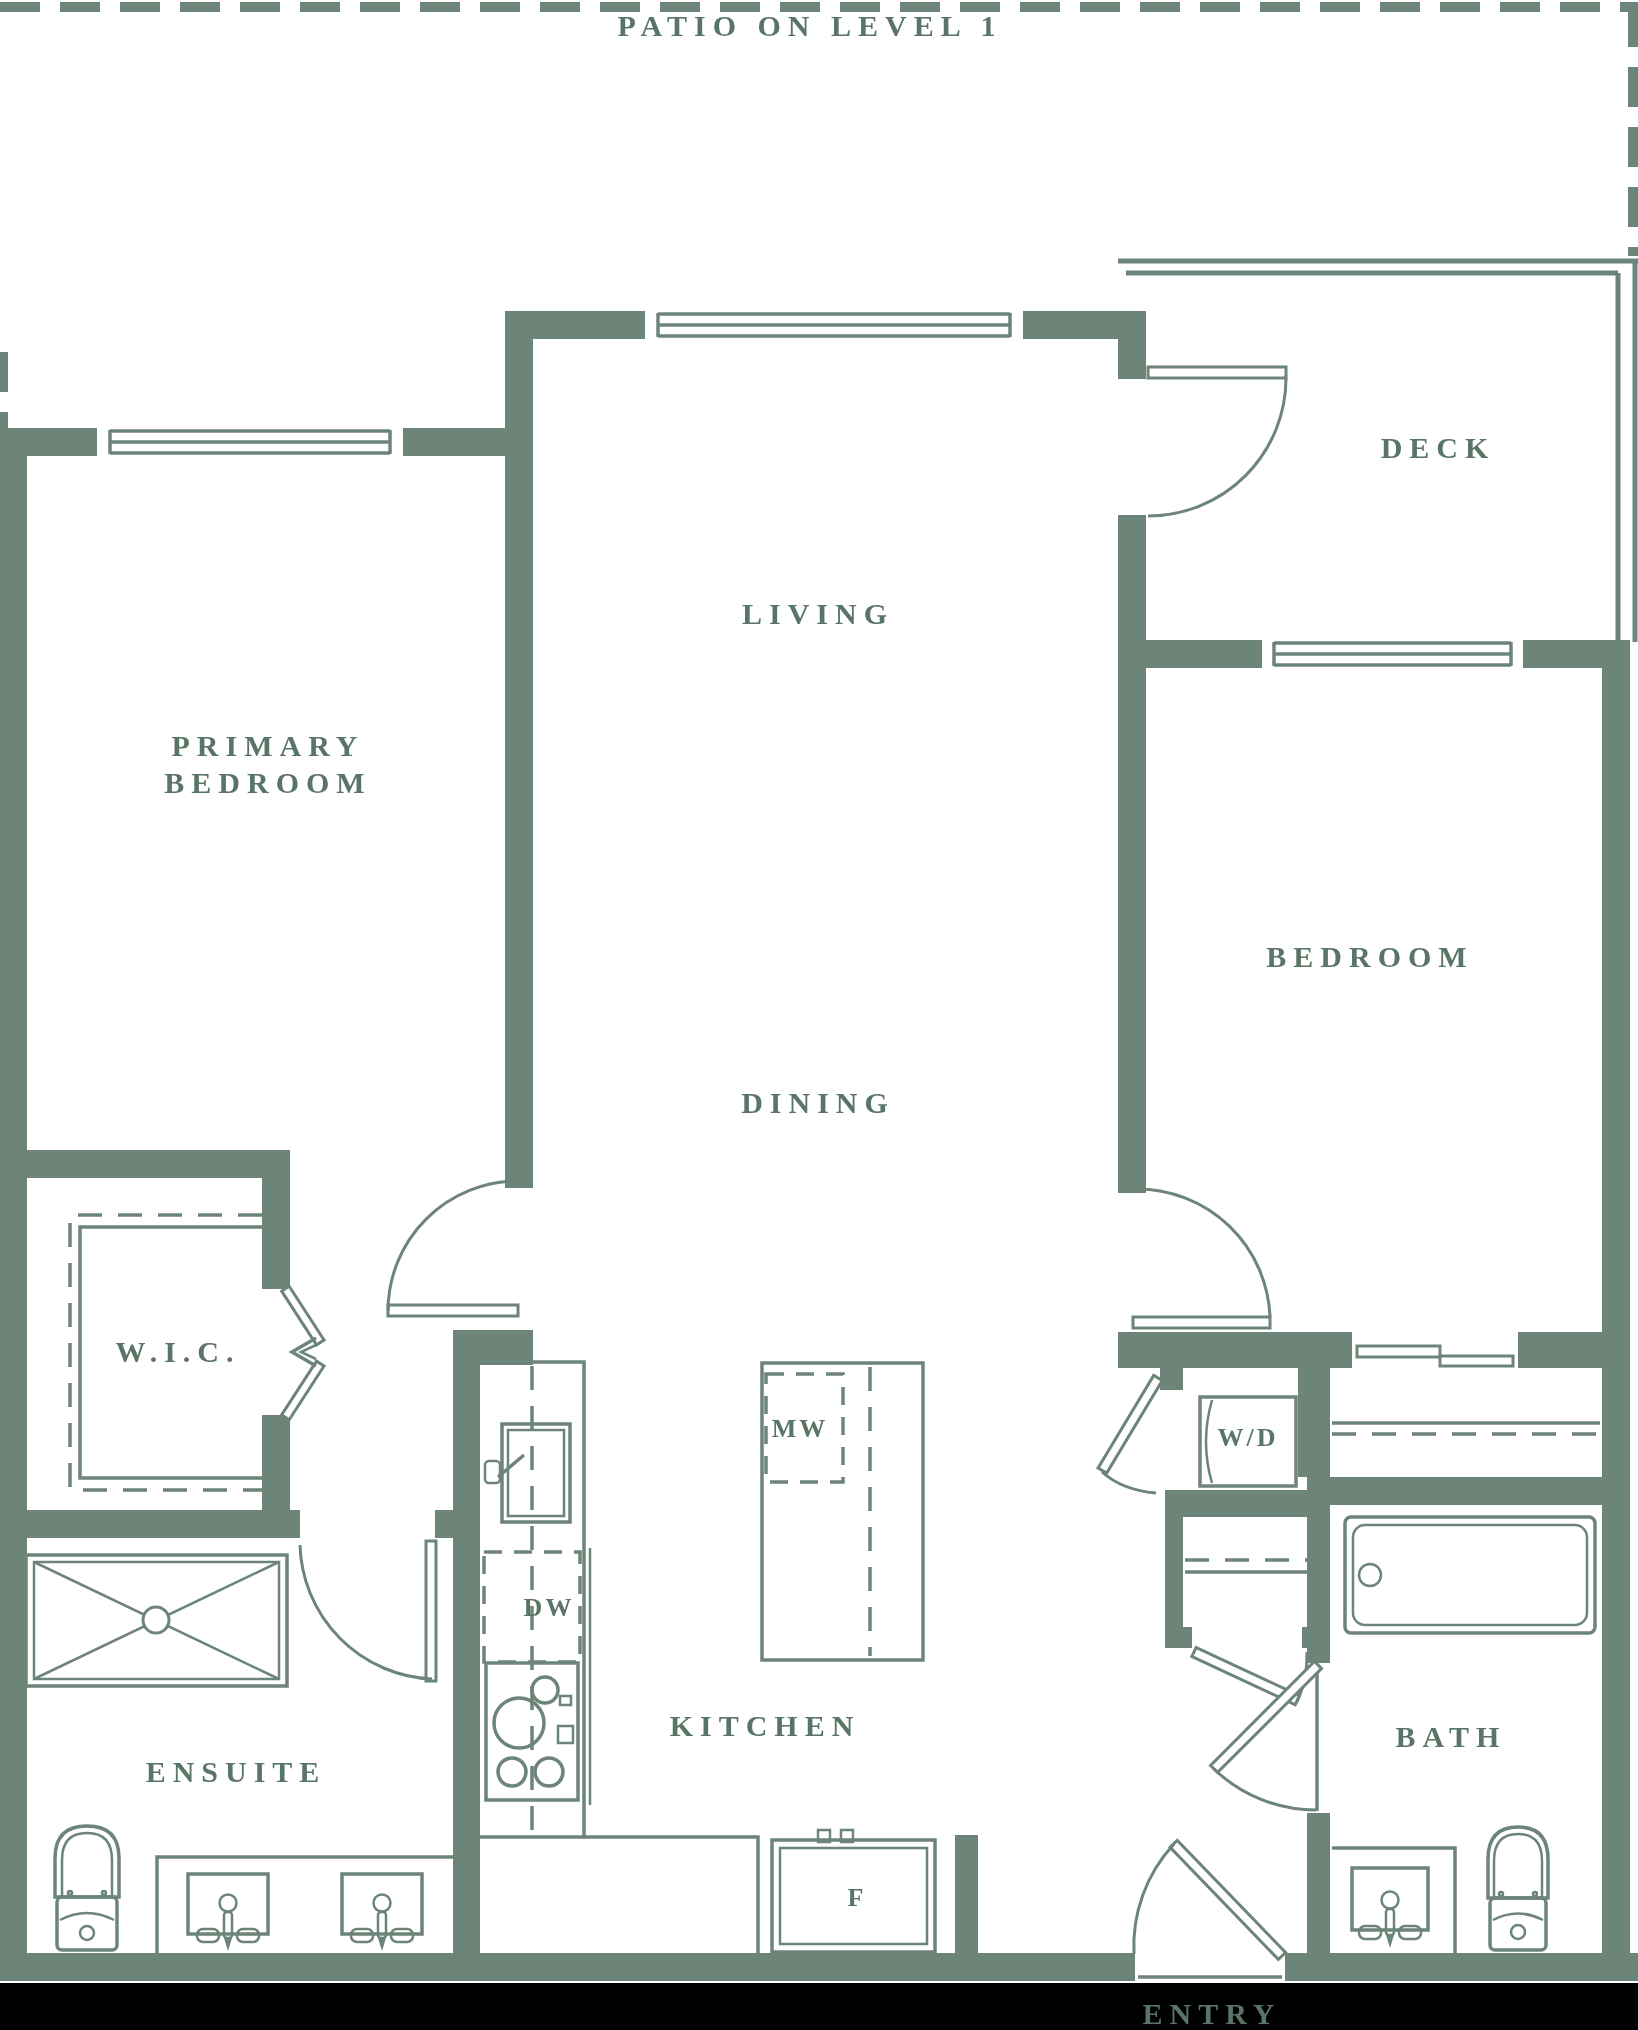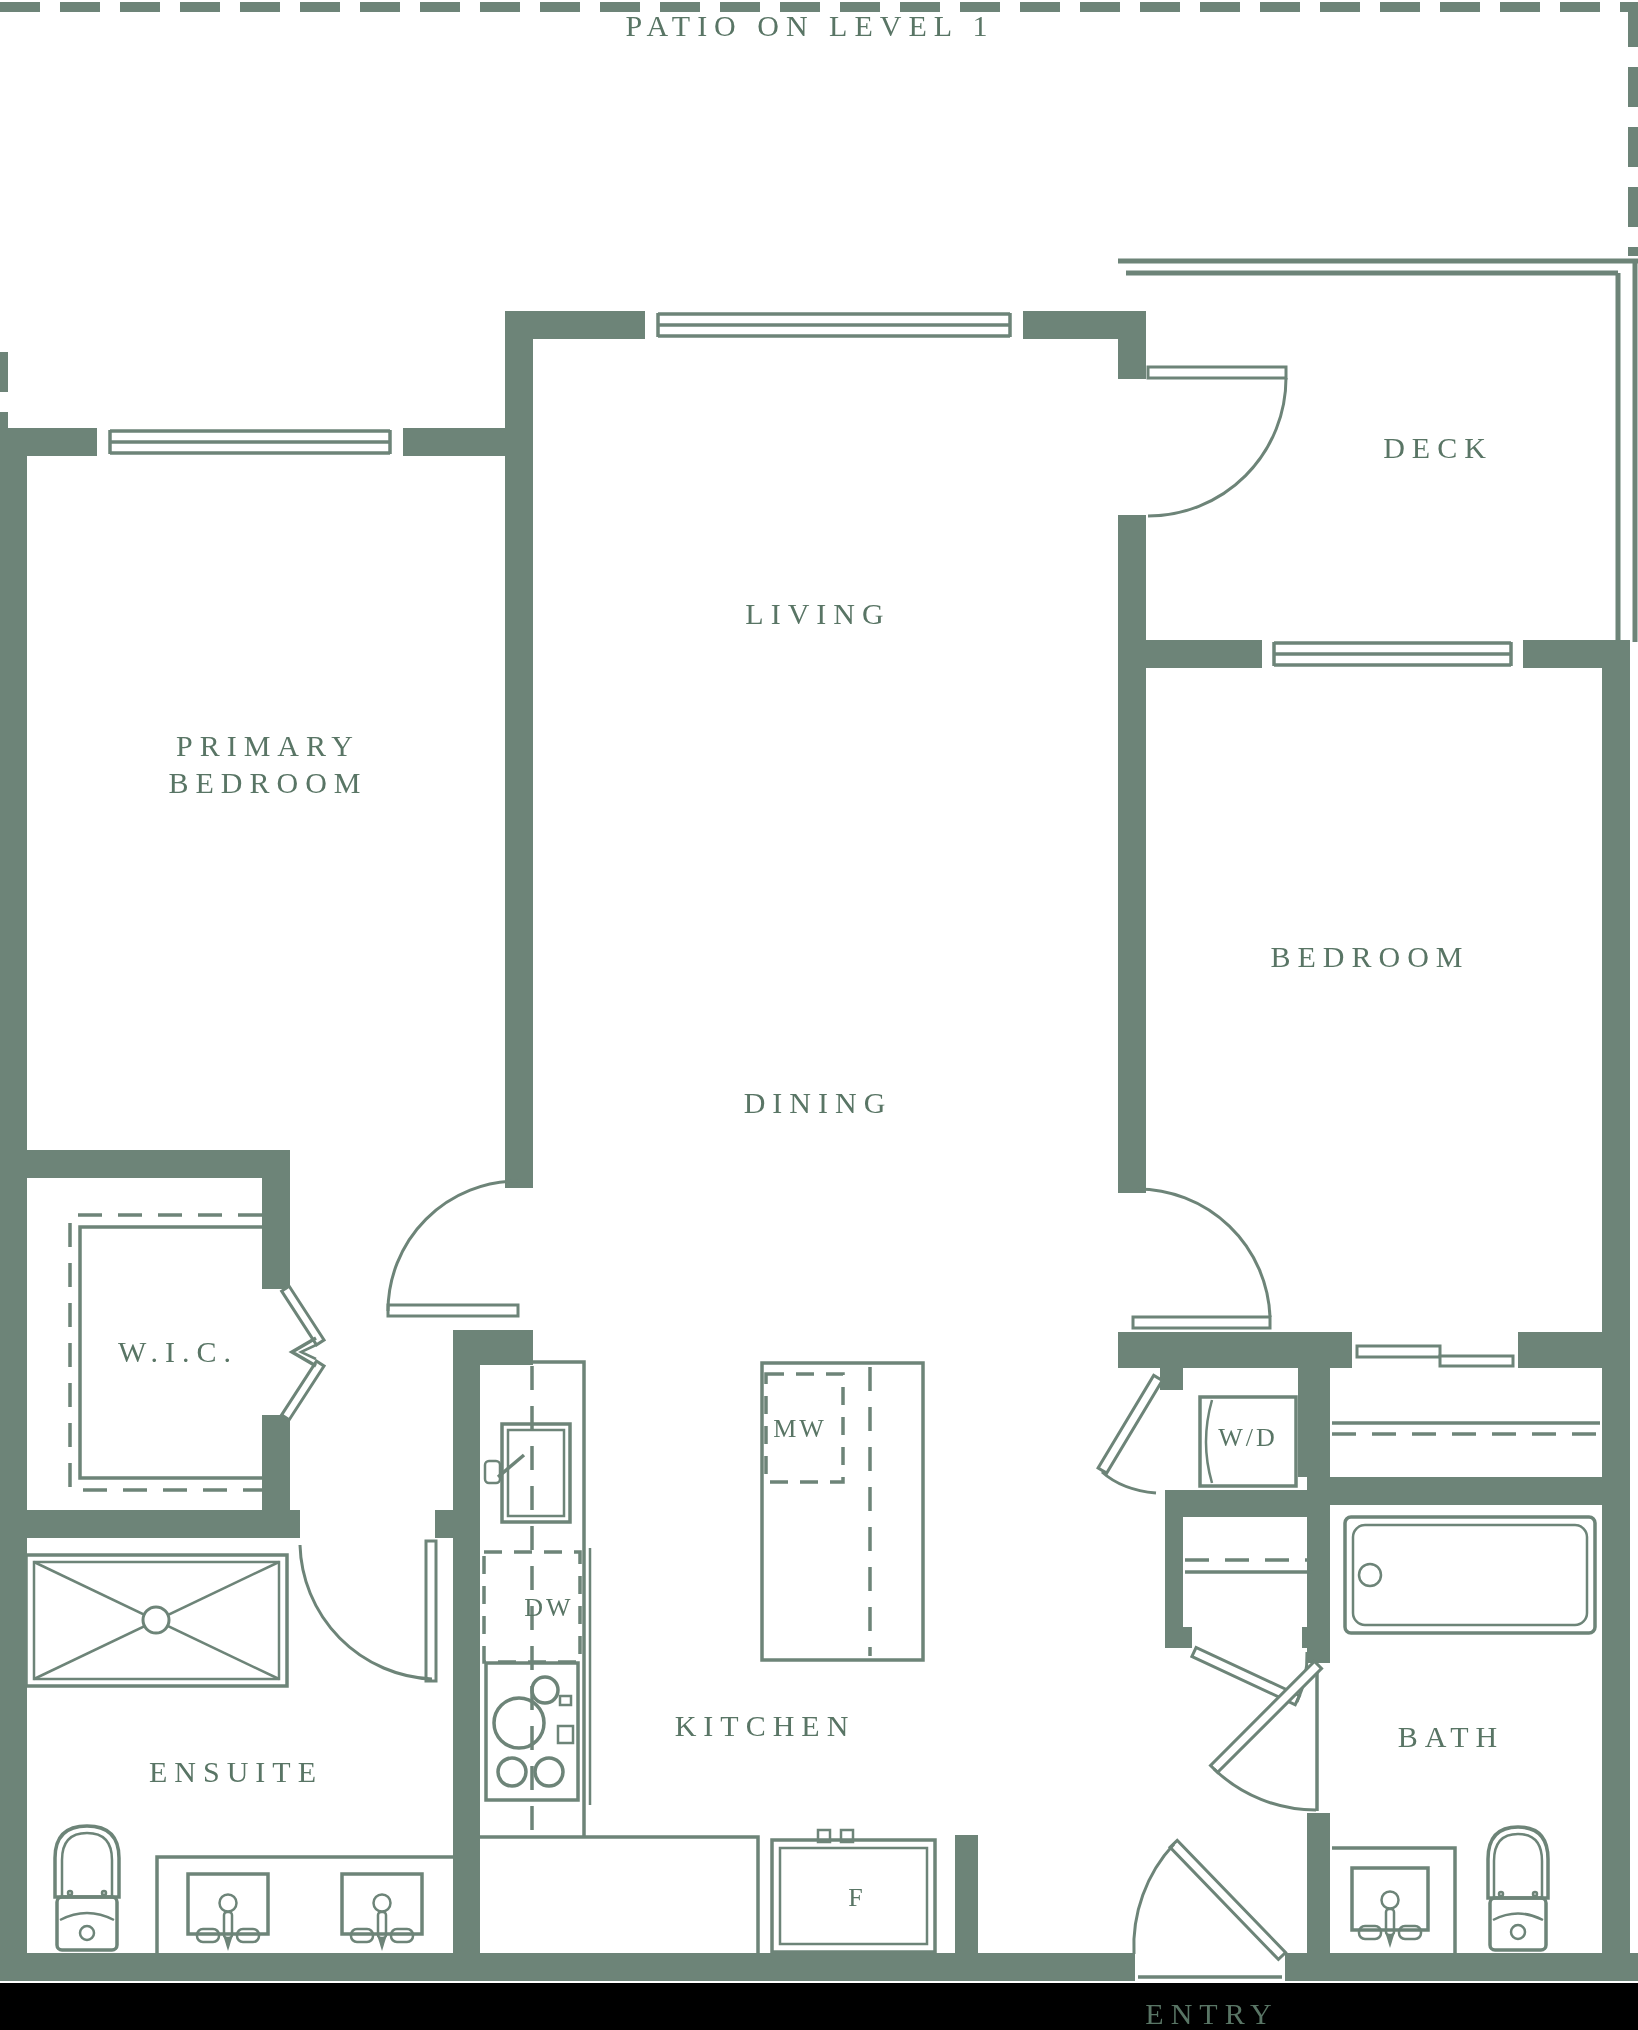--- a/index.html
+++ b/index.html
@@ -2,21 +2,21 @@
 <html style="--wall: #6d8478; --text: #597565; --bg: #ffffff; --footer: #000000;"><head>
 <meta charset="utf-8">
 <style>
   :root{
     --wall:#6d8478;
     --text:#597565;
     --bg:#ffffff;
     --footer:#000000;
   }
   html,body{margin:0;padding:0;background:var(--bg);}
-  .page{position:relative;width:1638px;height:2030px;background:var(--bg);overflow:hidden;}
+  .page{position:relative;width:1638px;height:2030px;background:var(--bg);overflow:hidden;font-weight:bold;}
   svg{position:absolute;left:0;top:0;}
   .wall{fill:var(--wall);stroke:none;}
   .whitefill{fill:#ffffff;stroke:none;}
   .ln{stroke:var(--wall);stroke-width:3.5;fill:none;}
   .ln2{stroke:var(--wall);stroke-width:2.5;fill:none;}
   .rail{stroke:var(--wall);stroke-width:5;fill:none;}
   .dashB{stroke:var(--wall);stroke-width:10;stroke-dasharray:40 20;fill:none;}
   .dash{stroke:var(--wall);stroke-width:3.5;stroke-dasharray:24 16;fill:none;}
   .dashS{stroke:var(--wall);stroke-width:3.5;stroke-dasharray:18 12;fill:none;}
   .panel{fill:#ffffff;stroke:var(--wall);stroke-width:3;}

